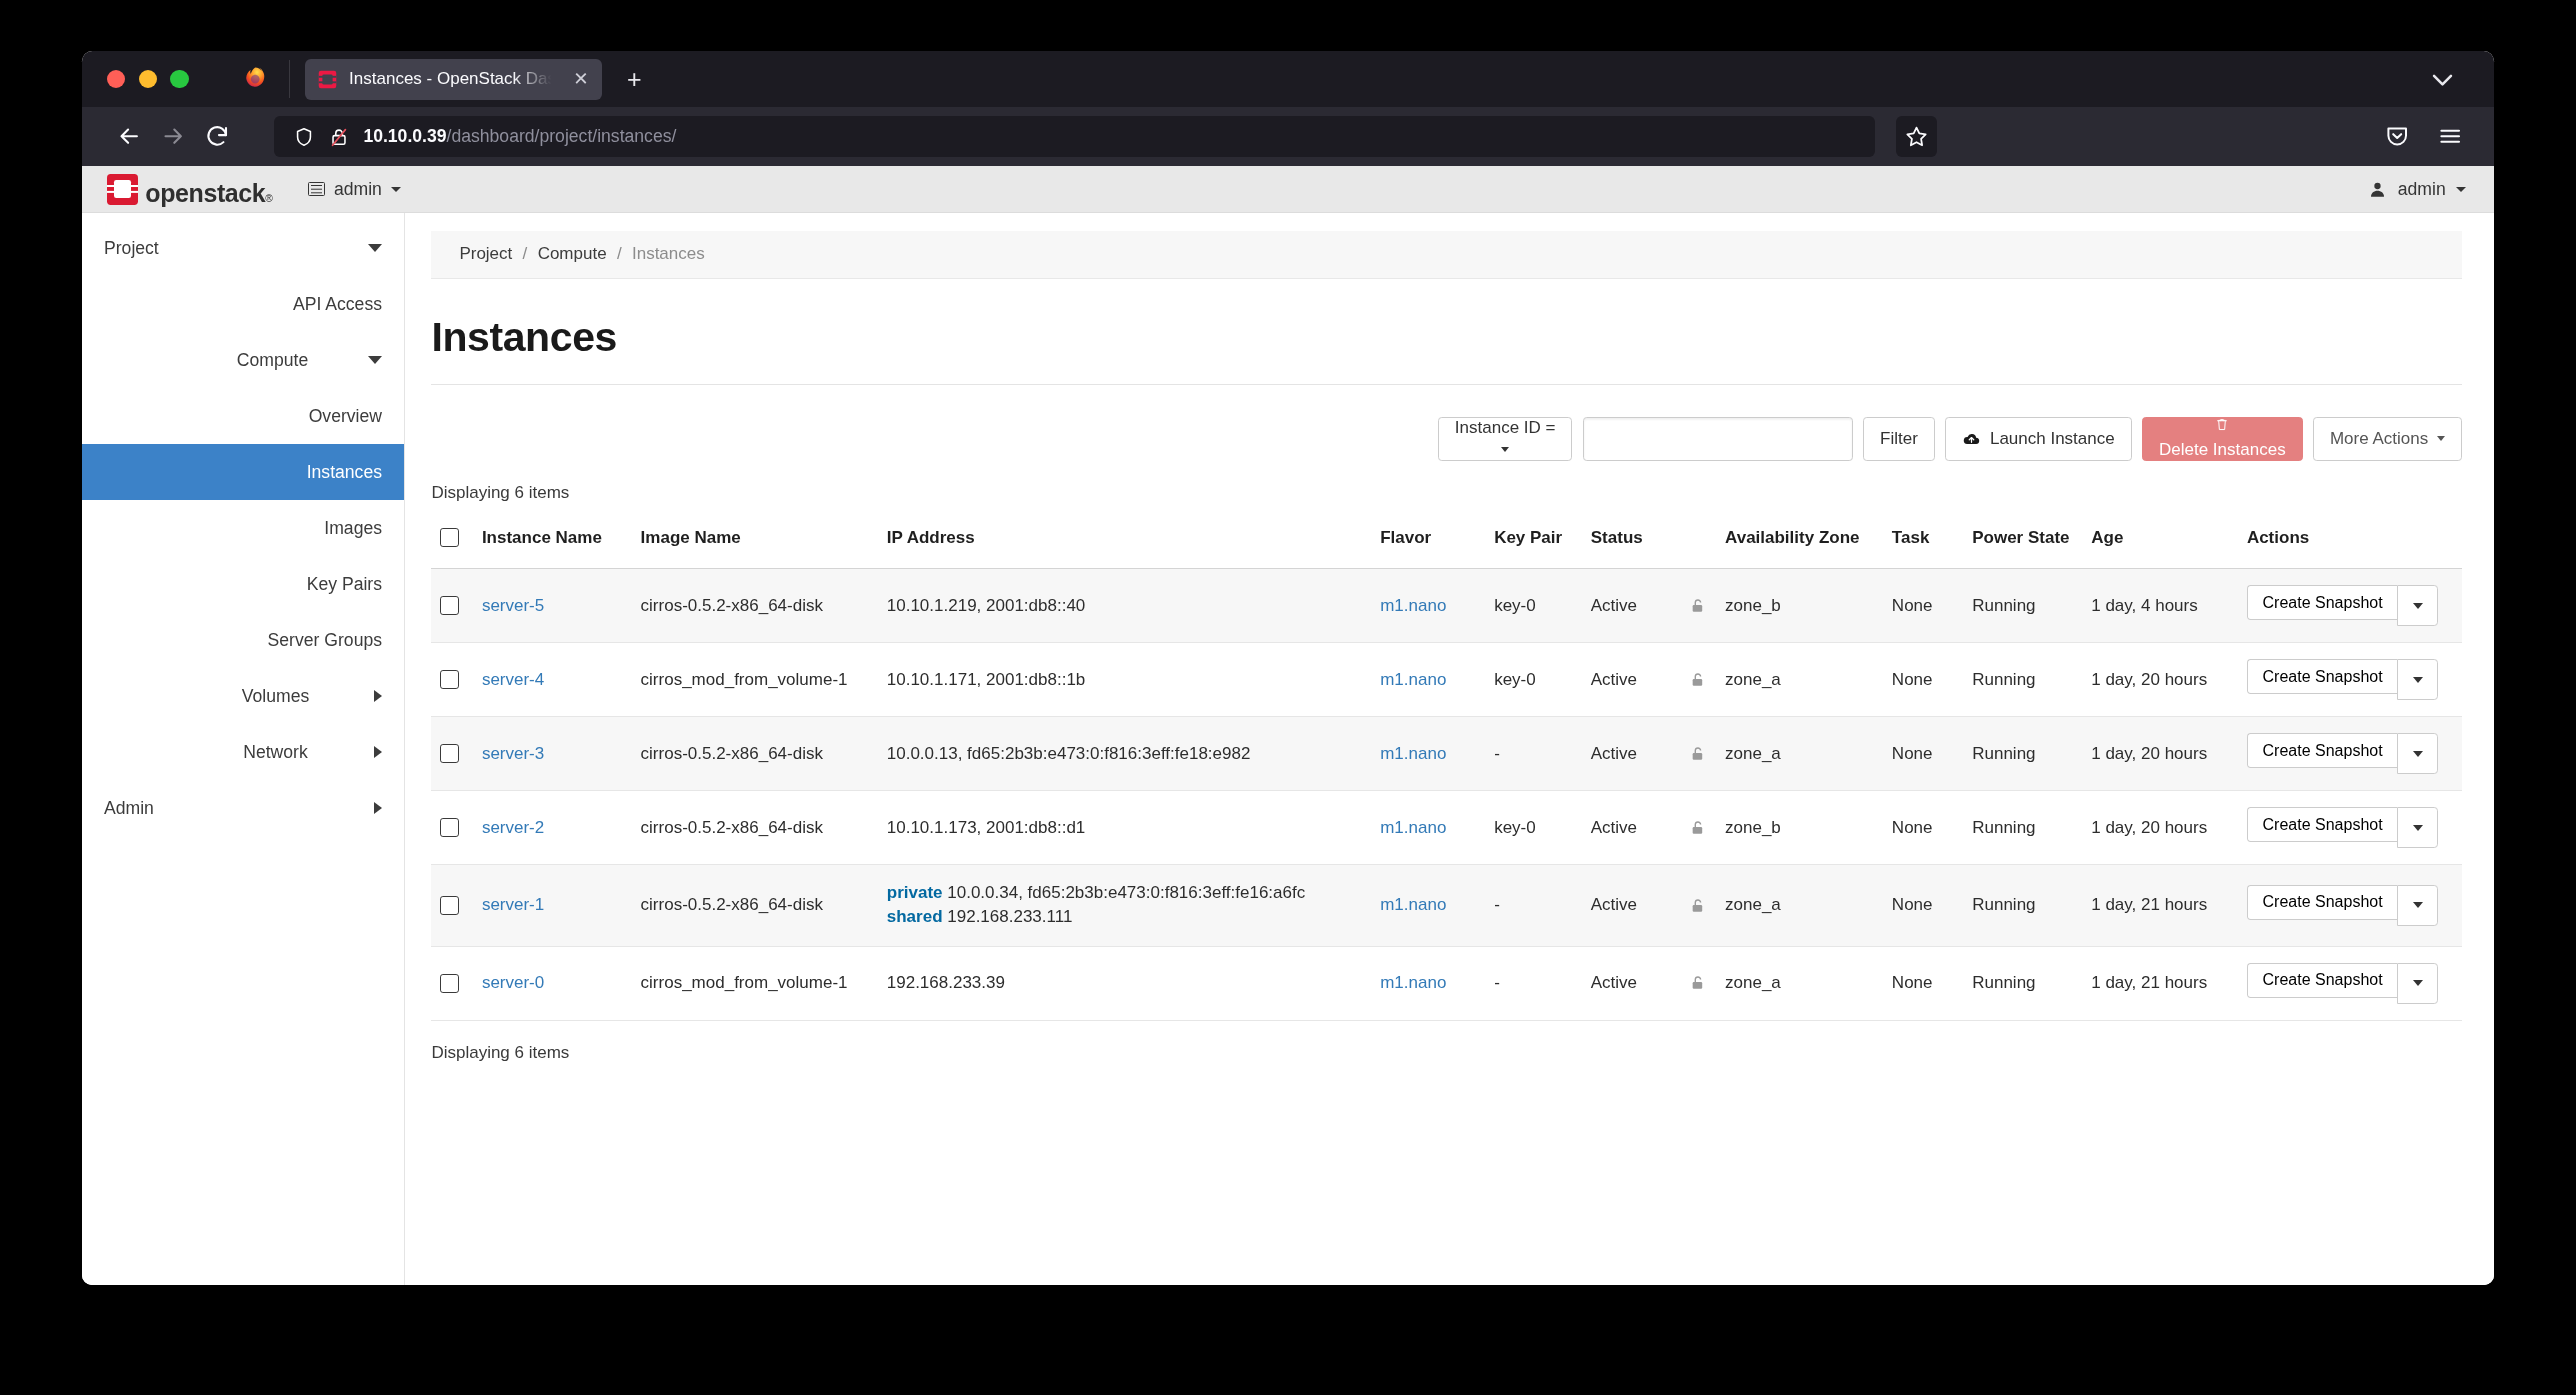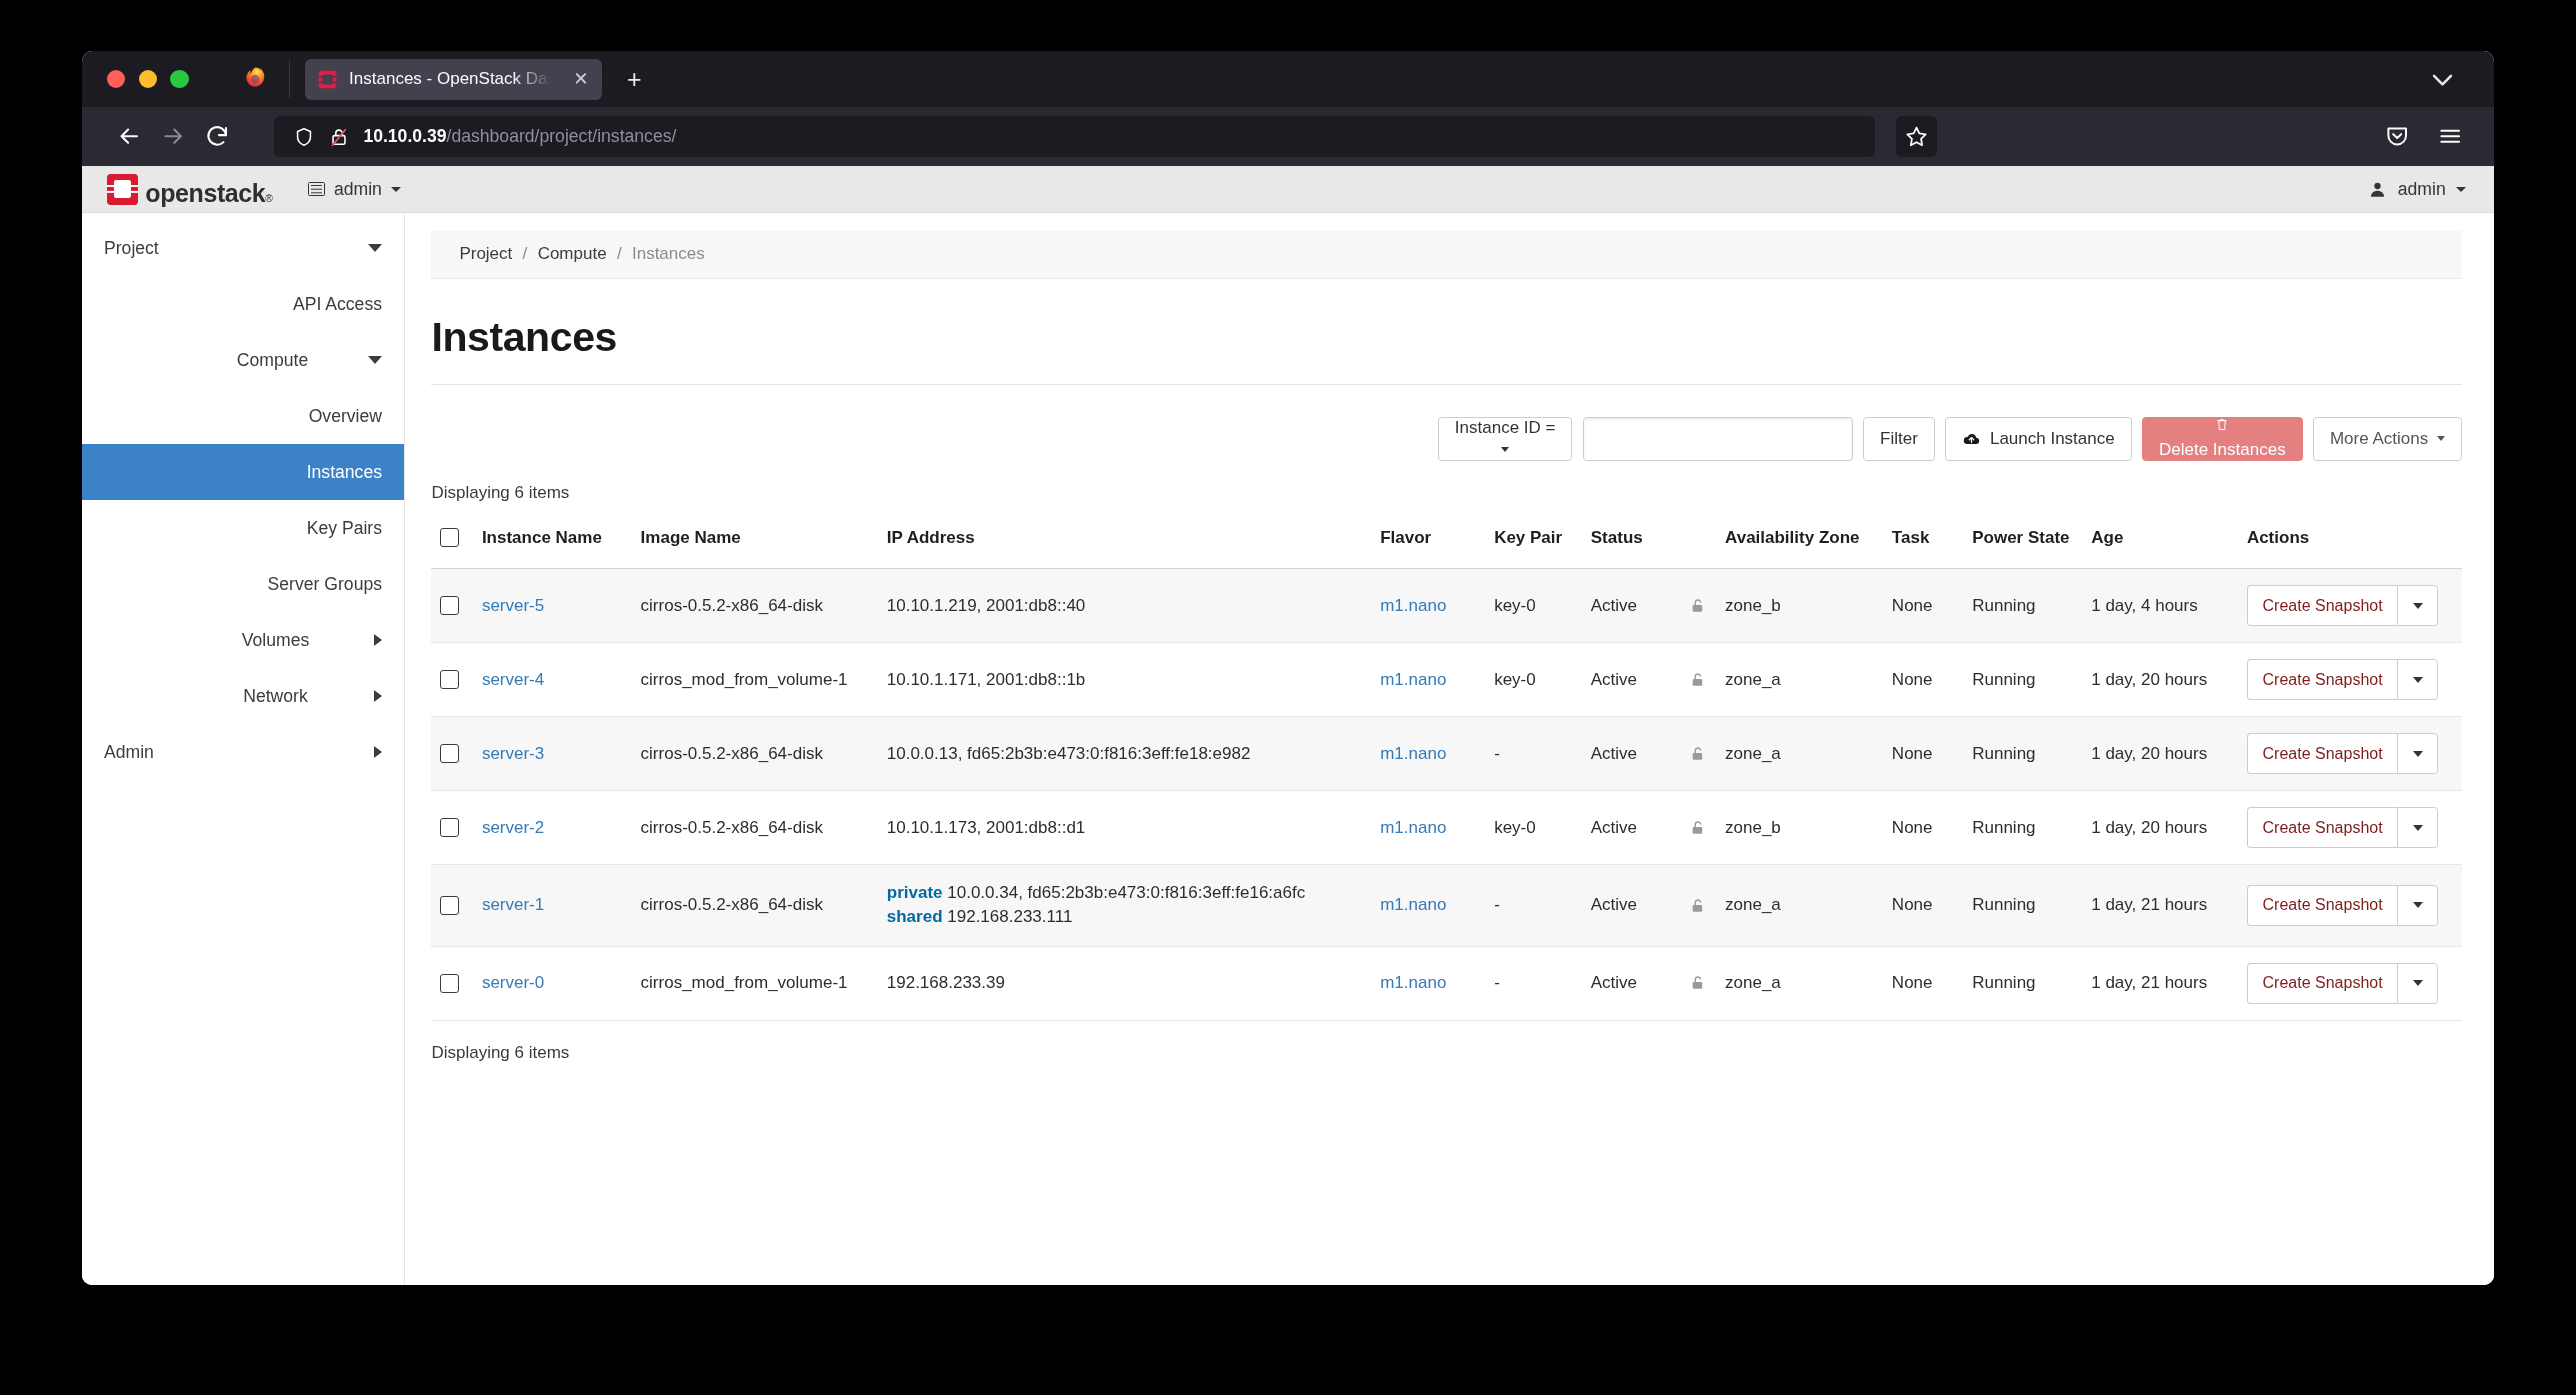--- a/index.html
+++ b/index.html
@@ -302,23 +302,23 @@
     background: #fff;
     display: block;
   }
   .link { color: #337ab7; text-decoration: none; }
   .ipline { line-height: 1.42; }
   .netname { font-weight: bold; color: #0369a1; }
   .lock-ico { display: block; width: 17.6px; height: 17.6px; }
 
   .act-group { display: flex; justify-content: flex-start; }
   .act-main {
-    height: 41px; border: 0.7px solid #cccccc; border-right: none;
+    height: 35px; border: 0.7px solid #cccccc; border-right: none;
     border-radius: 3.7px 0 0 3.7px;
-    background: #fff; color: #7f1d1d; font-size: 16px;
+    background: #fff; color: #000000; font-size: 16px;
     display: flex; align-items: center; padding: 0 14.7px;
     white-space: nowrap;
   }
   .act-caret {
     height: 41px; width: 41px;
     border: 0.7px solid #cccccc; border-radius: 0 3.7px 3.7px 0;
     background: #fff;
     display: flex; align-items: center; justify-content: center;
   }
   .act-caret .tiny-caret {
@@ -458,20 +458,23 @@
         </div>
         <div class="nav-item lvl1 withchev">
           <span class="nav-label" style="margin-left:auto;margin-right:auto">Compute</span>
           <span class="chev-d"></span>
         </div>
         <div class="nav-item lvl2">
           <span class="nav-label">Overview</span>
         </div>
         <div class="nav-item lvl2 active">
           <span class="nav-label">Instances</span>
+        </div>
+        <div class="nav-item lvl2">
+          <span class="nav-label">Images</span>
         </div>
         <div class="nav-item lvl2">
           <span class="nav-label">Key Pairs</span>
         </div>
         <div class="nav-item lvl2">
           <span class="nav-label">Server Groups</span>
         </div>
         <div class="nav-item lvl1 withchev">
           <span class="nav-label" style="margin-left:auto;margin-right:auto">Volumes</span>
           <span class="chev-r"></span>

